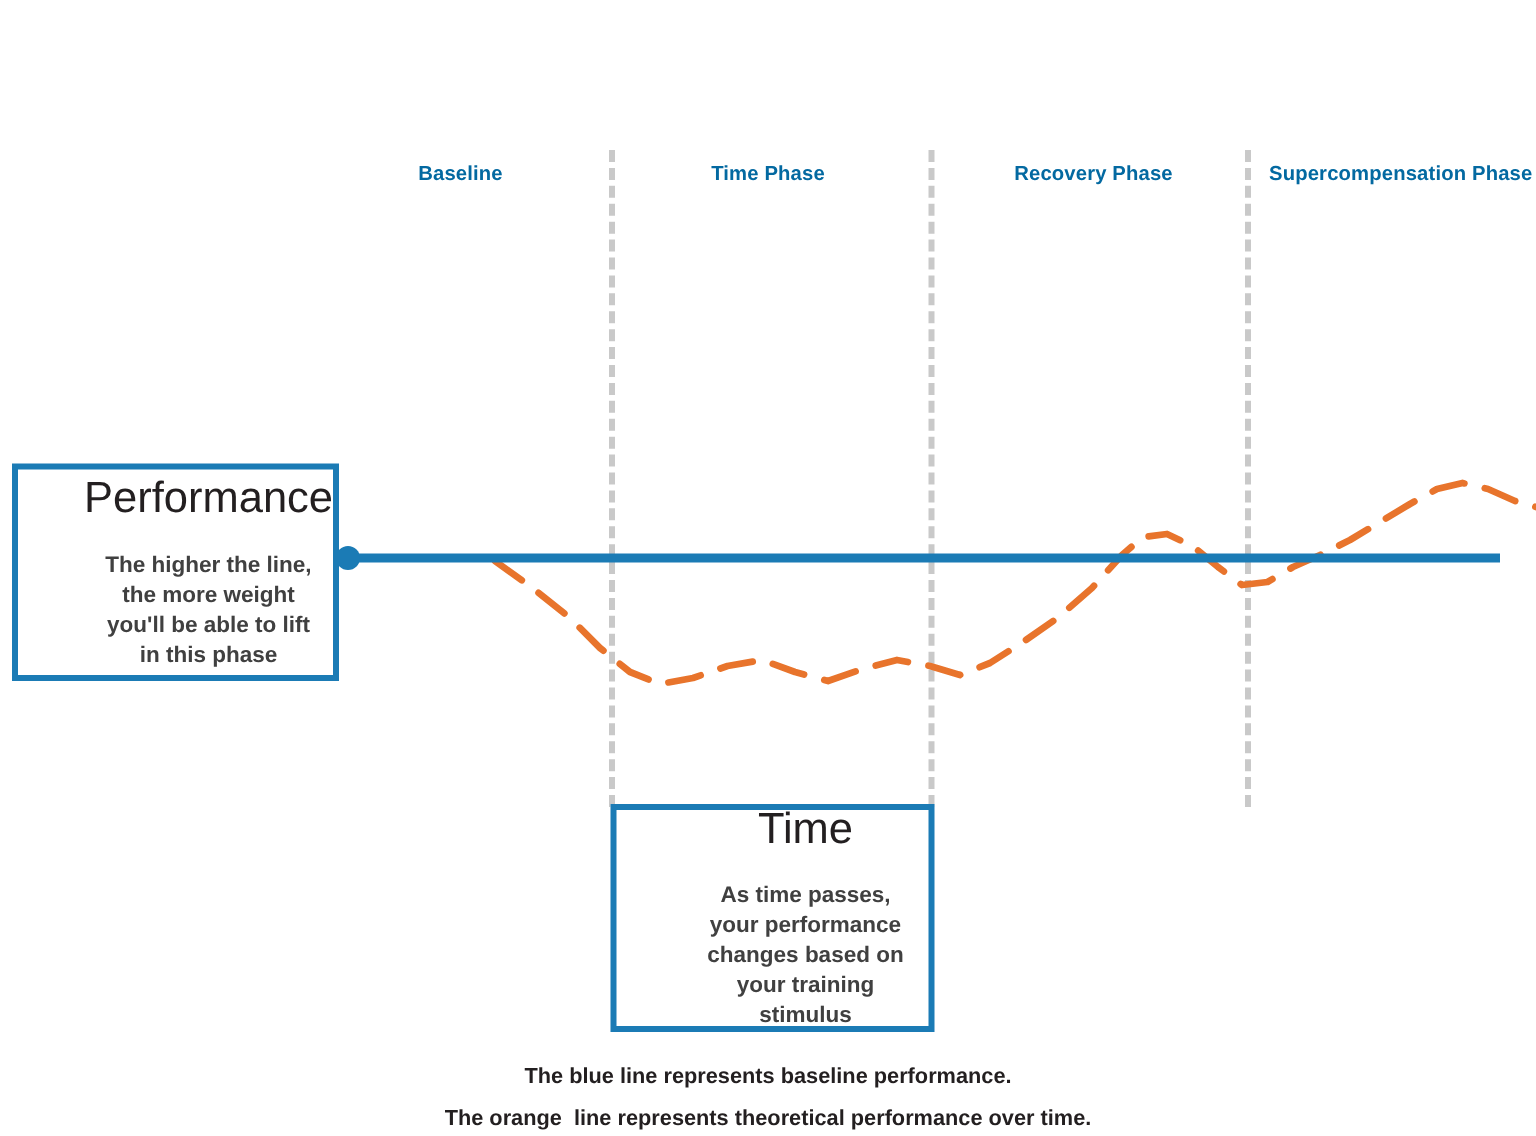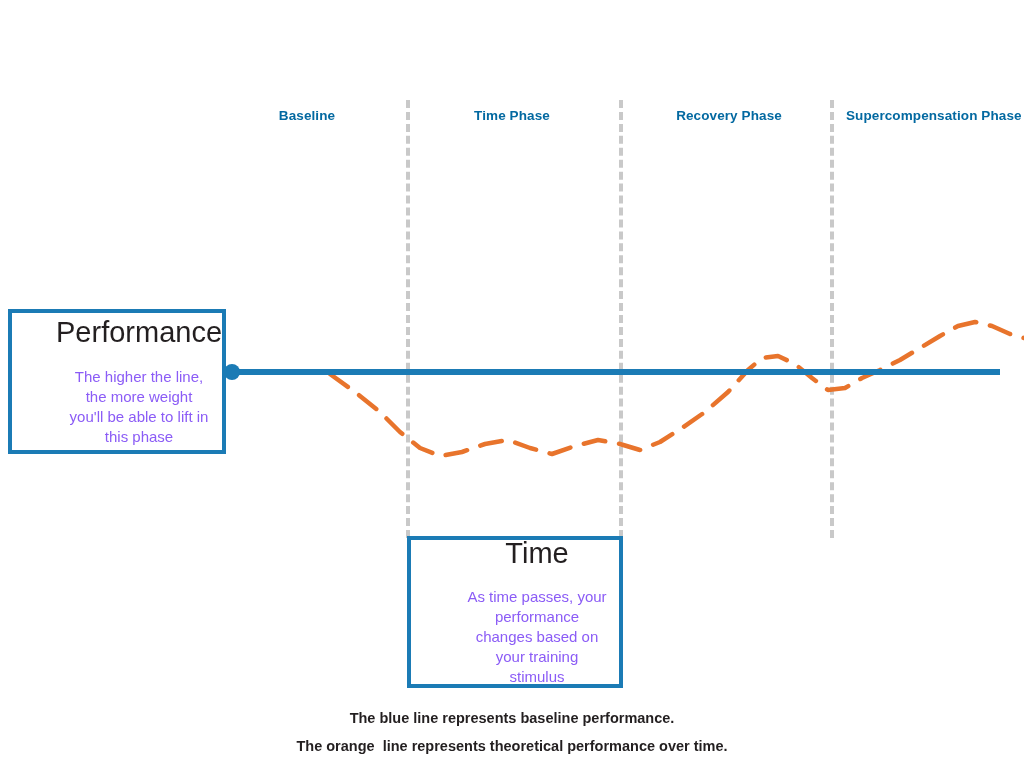--- a/index.html
+++ b/index.html
@@ -62,22 +62,22 @@
   }
   .callout-title {
     font-size: 29px;
     font-weight: normal;
     color: #231f20;
     line-height: 1.12;
     margin-bottom: 2px;
   }
   .callout-body {
     font-size: 15px;
-    font-weight: normal;
-    color: #8b5cf6;
+    font-weight: bold;
+    color: #404040;
     line-height: 1.34;
     padding: 0 12px;
     margin-top: 16px;
   }
 
   #performance-callout {
     left: 8px;
     top: 309px;
     width: 218px;
     height: 145px;

